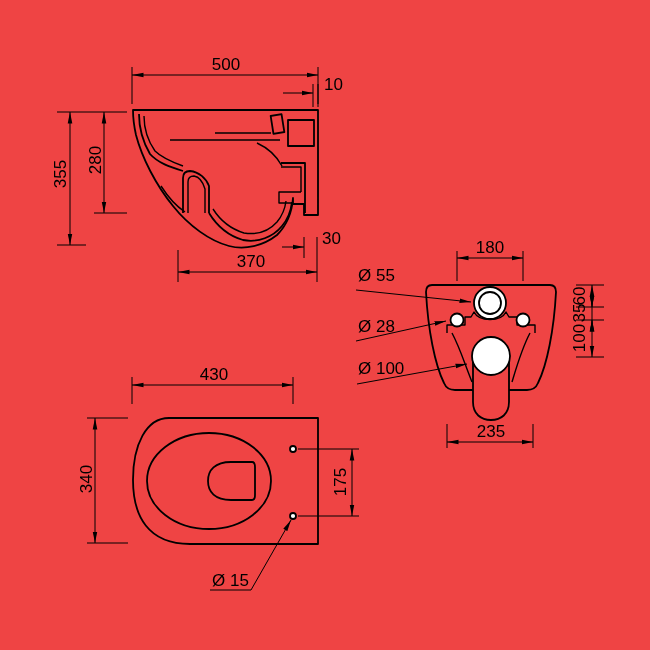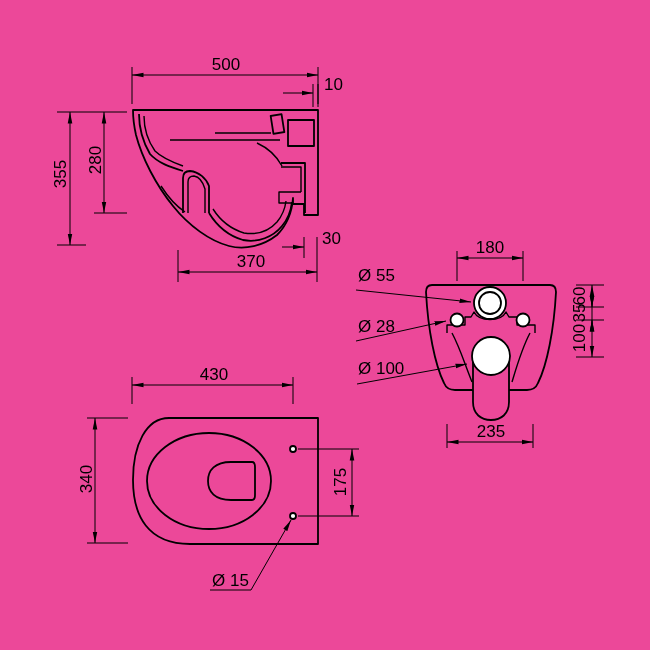--- a/index.html
+++ b/index.html
@@ -1,16 +1,16 @@
 <!DOCTYPE html>
 <html><head>
 <meta charset="utf-8">
 <style>
   html,body{margin:0;padding:0;background:#ffffff;}
-  .canvas{position:relative;width:650px;height:650px;background:#ec4899;overflow:hidden;}
+  .canvas{position:relative;width:650px;height:650px;background:#ef4444;overflow:hidden;}
   svg{display:block;}
   .ol{fill:none;stroke:#000;stroke-width:1.8px;stroke-linejoin:round;}
   .ol2{fill:none;stroke:#000;stroke-width:1.4px;stroke-linejoin:round;}
   .olw{fill:#fff;stroke:#000;stroke-width:1.8px;}
   .dl{fill:none;stroke:#000;stroke-width:1px;}
   .dim{font-family:"Liberation Sans","DejaVu Sans",sans-serif;font-size:17px;fill:#000;}
   .mid{text-anchor:middle;}
 </style>
 </head>
 <body>

